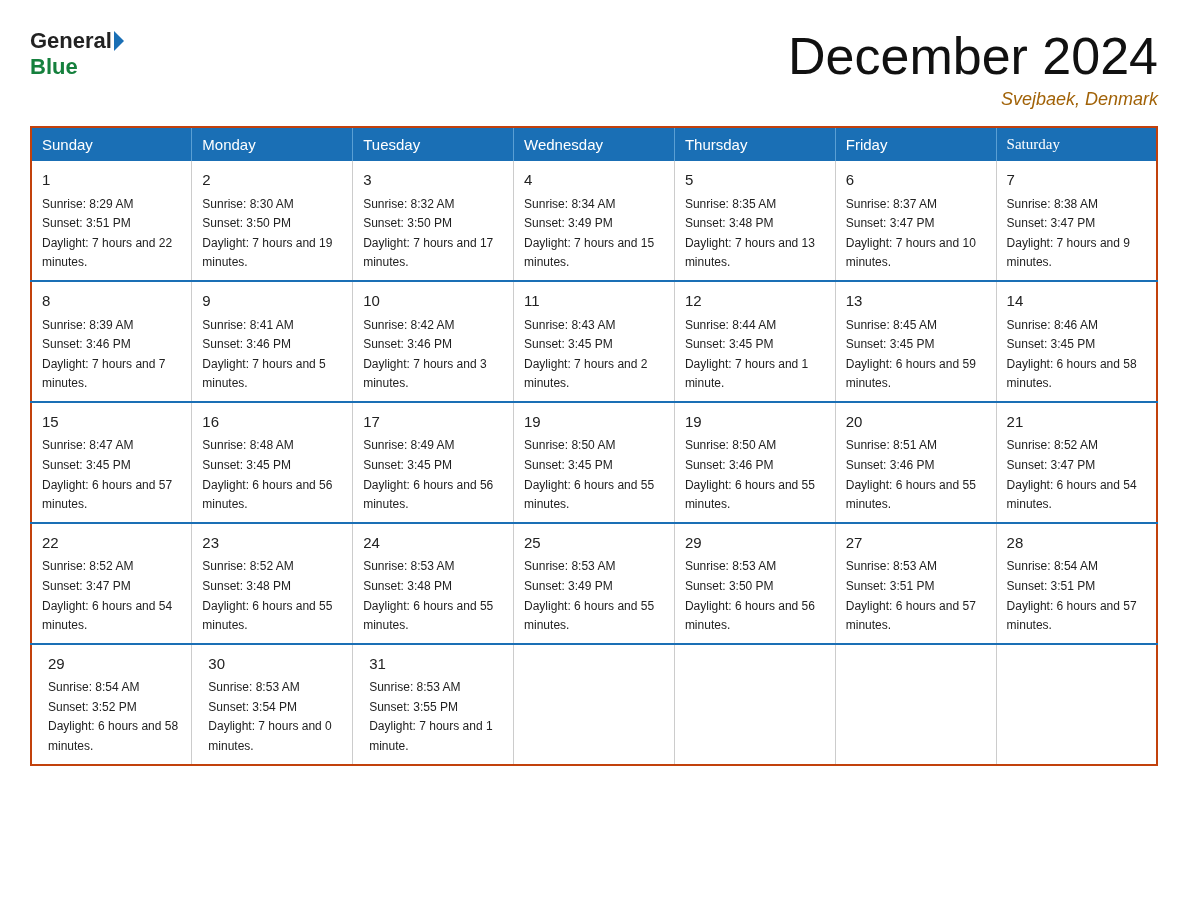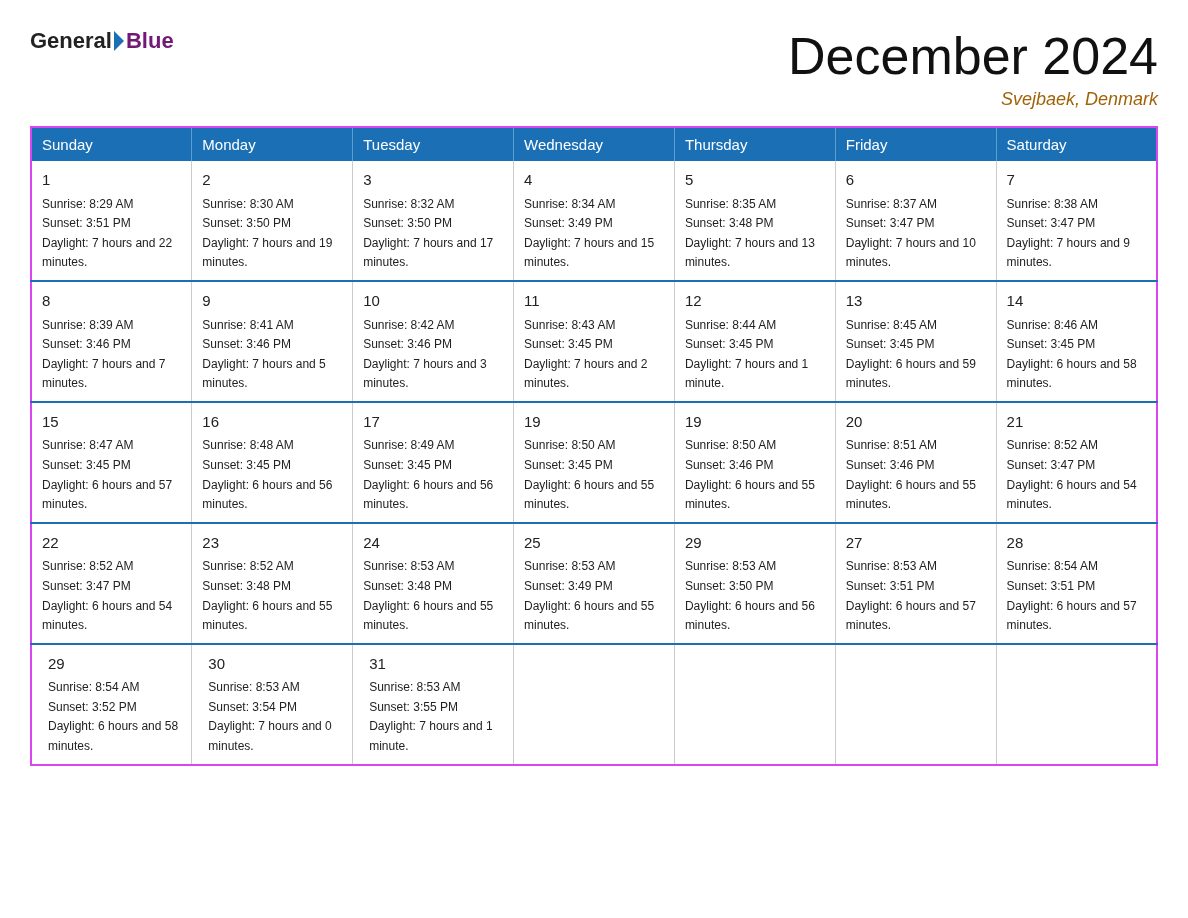--- a/index.html
+++ b/index.html
@@ -12,60 +12,60 @@
       min-height: 918px;
     }
     .header {
       display: flex;
       justify-content: space-between;
       align-items: flex-start;
       margin-bottom: 16px;
     }
     .logo {
       display: flex;
-      flex-direction: row;
+      flex-direction: column;
       align-items: flex-start;
       margin-top: 8px;
     }
     .logo-text {
       display: flex;
       align-items: center;
       font-size: 22px;
       font-weight: bold;
       color: #222;
     }
     .logo-general { color: #222; }
     .logo-arrow {
       width: 0; height: 0;
       border-left: 10px solid #1a6fb5;
       border-top: 10px solid transparent;
       border-bottom: 10px solid transparent;
       display: inline-block;
       margin: 0 2px;
     }
-    .logo-blue { color: #701a75; font-size: 22px; font-weight: bold; }
+    .logo-blue { color: #15803d; font-size: 22px; font-weight: bold; }
     .title-block { text-align: right; margin-top: 8px; }
     .month-title { font-size: 52px; font-weight: normal; color: #111; line-height: 1.1; }
     .location { font-size: 18px; color: #a16207; margin-top: 4px; font-style: italic; }
 
     .calendar {
       width: 100%;
       border-collapse: collapse;
-      border: 2px solid #d946ef;
+      border: 2px solid #c2410c;
     }
     .calendar th {
       background-color: #1a6fb5;
       color: #fff;
       text-align: left;
       padding: 8px 10px;
       font-size: 15px;
       font-weight: normal;
       border-right: 1px solid #5a9fd4;
     }
-    .calendar th:last-child { border-right: none; }
+    .calendar th:last-child { border-right: none; font-family: Liberation Serif, serif; }
     .calendar td {
       vertical-align: top;
       padding: 8px 10px;
       border-right: 1px solid #ccc;
       border-bottom: 2px solid #1a6fb5;
       width: 14.28%;
       min-height: 90px;
       font-size: 13px;
       line-height: 1.5;
     }

